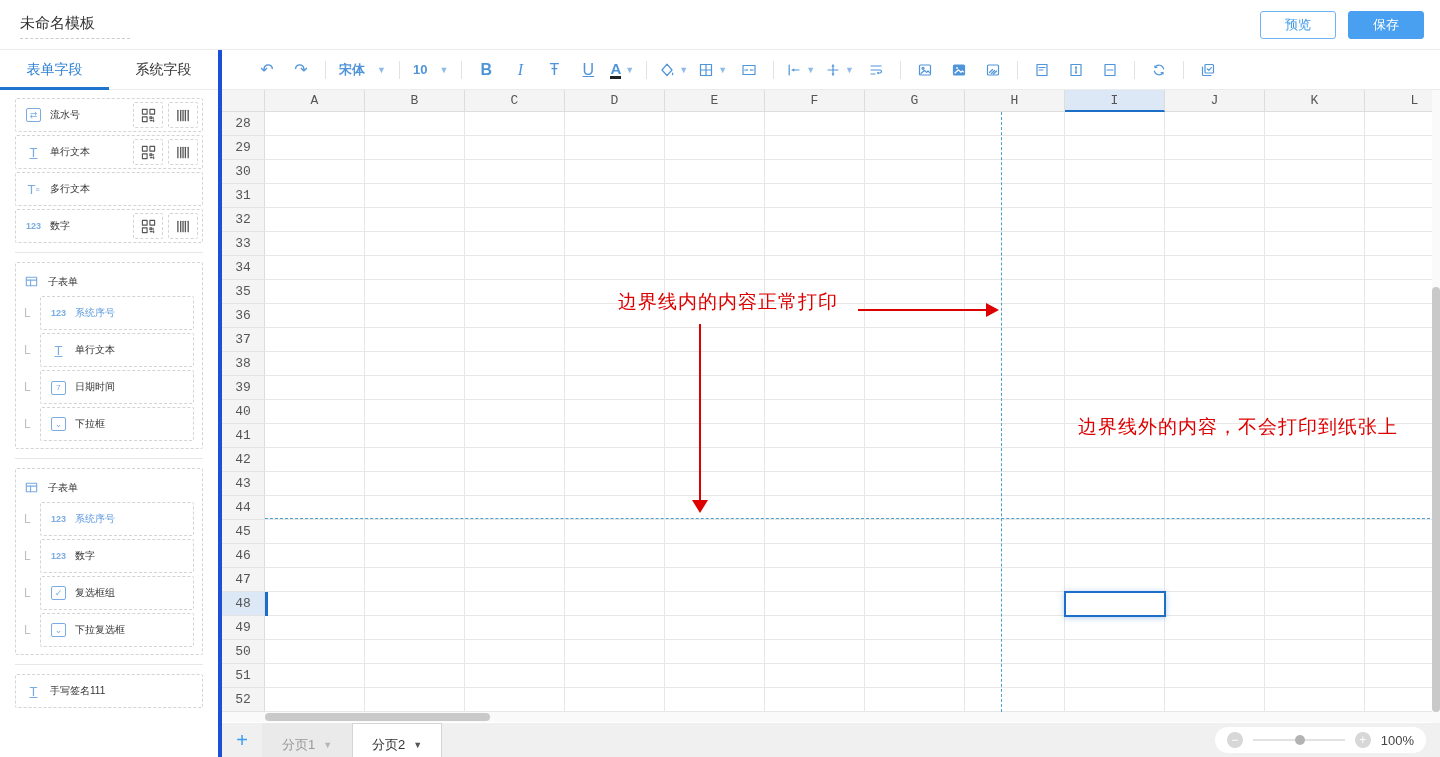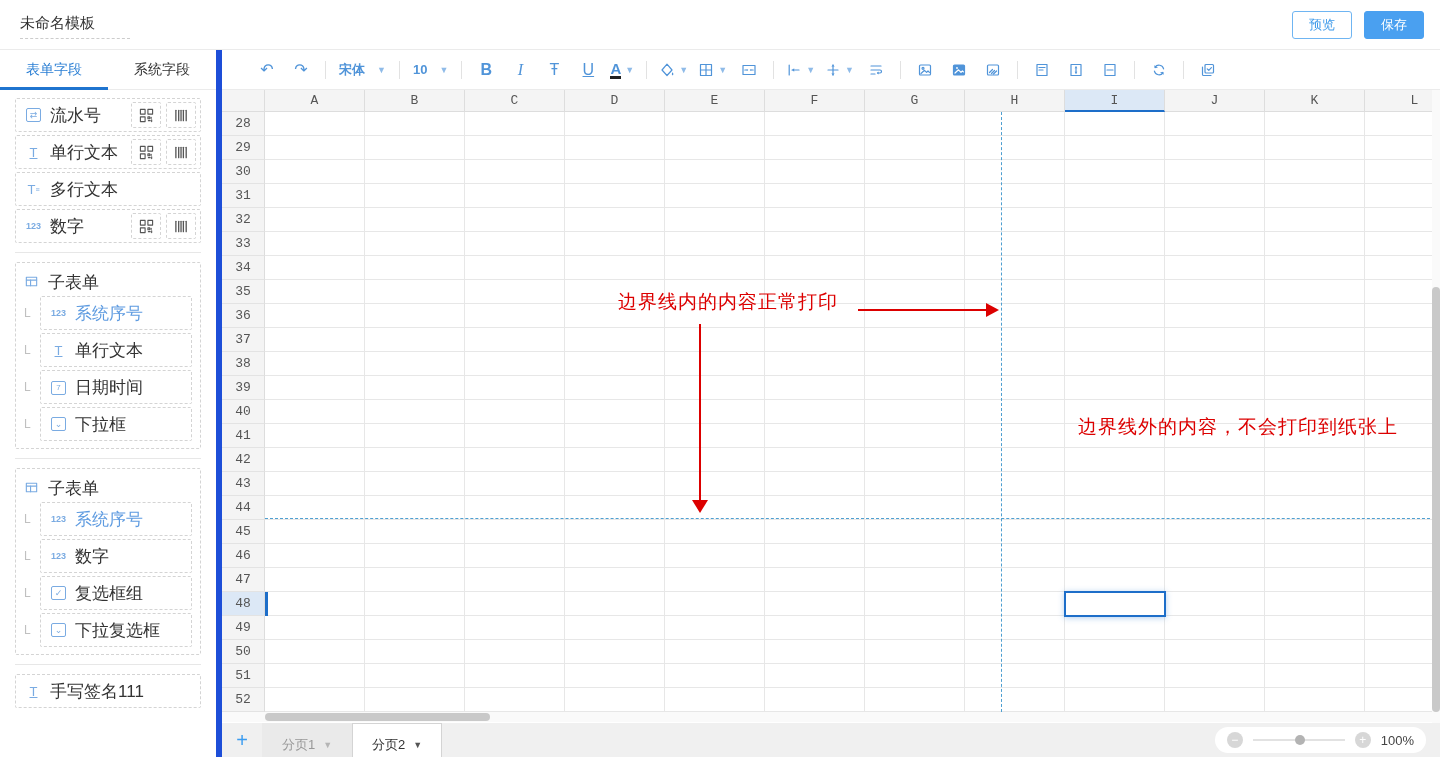--- a/index.html
+++ b/index.html
@@ -6,41 +6,41 @@
   html,body { width:1440px; height:757px; overflow:hidden; background:#fff;
     font-family:"Liberation Sans","DejaVu Sans",sans-serif; color:#333; }
   #app { position:relative; width:1440px; height:757px; }
 
   
   .top-header { position:absolute; left:0; top:0; width:1440px; height:50px;
     background:#fff; border-bottom:1px solid #ebebeb; display:flex; align-items:center; }
   .tpl-title { margin-left:20px; font-size:15px; color:#333; padding:3px 12px 5px 0;
     border-bottom:1px dashed #ccc; min-width:110px; }
   .hdr-btns { margin-left:auto; margin-right:16px; display:flex; gap:12px; }
-  .btn { font-size:13px; height:28px; padding:0 16px; border-radius:3px; cursor:pointer;
+  .btn { font-size:13px; height:28px; padding:0 24px; border-radius:3px; cursor:pointer;
     border:1px solid #6fb5f2; background:#fff; color:#3f9bea; }
   .btn.primary { background:#4aa0f0; border-color:#4aa0f0; color:#fff; }
 
   
   .sidebar { position:absolute; left:0; top:50px; width:222px; bottom:0; background:#fff;
-    border-right:6px solid #1d4ed8; }
+    border-right:4px solid #1d4ed8; }
   .side-tabs { height:40px; display:flex; border-bottom:1px solid #ebebeb; }
   .side-tab { width:50%; display:flex; align-items:center; justify-content:center;
     font-size:14px; color:#333; cursor:pointer; position:relative; }
   .side-tab.active { color:#2b7fd4; }
   .side-tab.active::after { content:""; position:absolute; left:0; right:0; bottom:-1px;
     height:3px; background:#1f74cf; }
   .side-list { padding:8px 15px 0 15px; }
   .fld { height:34px; border:1px dashed #d4d4d4; border-radius:2px; display:flex;
     align-items:center; padding:0 4px 0 10px; margin-bottom:3px; background:#fff; cursor:grab; }
   .fld-ic { width:24px; color:#7aabe2; font-size:12px; flex:0 0 auto; line-height:1; }
   .fld-ic .mini { display:inline-flex; align-items:center; justify-content:center;
     width:15px; height:14px; border:1px solid #7aabe2; border-radius:2px; font-size:9px; }
   .fld-ic.num { font-size:9px; font-weight:bold; letter-spacing:0; }
-  .fld-lb { font-size:17px; color:#333; flex:1 1 auto; white-space:nowrap; overflow:hidden; }
+  .fld-lb { font-size:10px; color:#333; flex:1 1 auto; white-space:nowrap; overflow:hidden; }
   .fld-lb.hl { color:#5e9be0; }
   .code-box { width:30px; height:26px; border:1px dashed #d4d4d4; border-radius:2px;
     display:flex; align-items:center; justify-content:center; margin-left:5px; cursor:pointer;
     color:#555; flex:0 0 auto; }
   .grp { border:1px dashed #d4d4d4; border-radius:2px; padding:7px 8px 4px 8px; margin-bottom:3px; }
   .grp-h { display:flex; align-items:center; height:24px; margin-bottom:2px; cursor:grab; }
   .grp-h .fld-ic { color:#7aabe2; }
   .grp-row { display:flex; align-items:center; margin-bottom:3px; }
   .grp-L { width:16px; color:#c0c0c0; font-size:12px; flex:0 0 auto; }
   .grp-row .fld { flex:1 1 auto; margin-bottom:0; }

